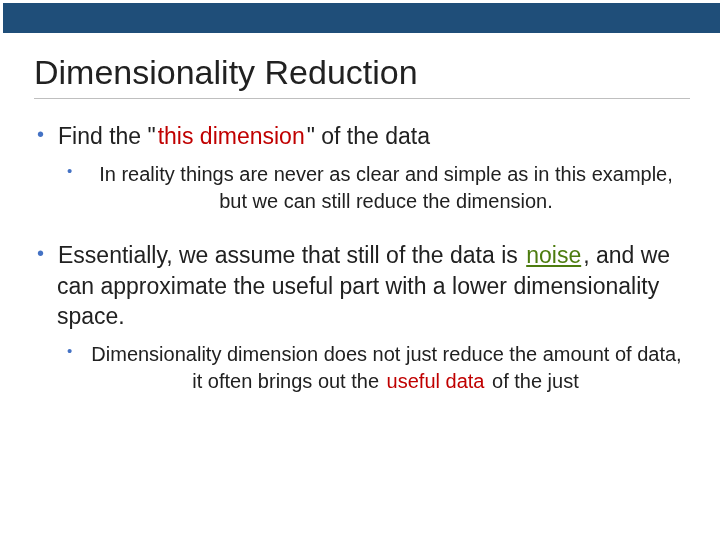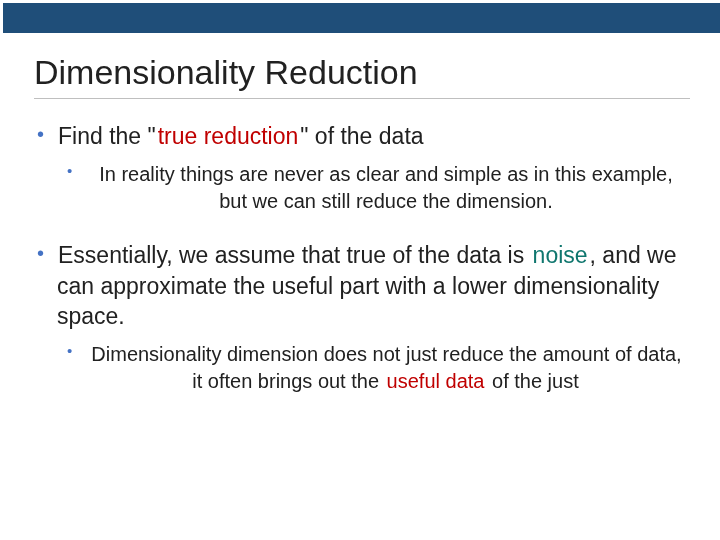--- a/index.html
+++ b/index.html
@@ -66,42 +66,43 @@
     color: #4472c4;
     font-size: 15px;
   }
   .hl {
     color: #c00000;
   }
   .hl2 {
     color: #c00000;
   }
   .under {
-    color: #0f766e;
+    color: #4d7c0f;
+    text-decoration: underline;
   }
 </style>
 </head>
 <body>
 
 <div class="top-bar"></div>
 
 <div class="content">
   <h1 class="title">Dimensionality Reduction</h1>
 
   <ul class="level1">
 
     <li>
-      <span>Find the "</span><span class="hl">true reduction</span><span>" of the data</span>
+      <span>Find the "</span><span class="hl">this dimension</span><span>" of the data</span>
       <ul class="level2">
         <li>In reality things are never as clear and simple as in this example, but we can still reduce the dimension.</li>
       </ul>
     </li>
 
     <li>
-      <span>Essentially, we assume that true of the data is </span><span class="under">noise</span><span>, and we can approximate the useful part with a lower dimensionality space.</span>
+      <span>Essentially, we assume that still of the data is </span><span class="under">noise</span><span>, and we can approximate the useful part with a lower dimensionality space.</span>
       <ul class="level2">
         <li>
           <span>Dimensionality dimension does not just reduce the amount of data, it often brings out the </span><span class="hl2">useful data</span><span> of the just</span>
         </li>
       </ul>
     </li>
 
   </ul>
 </div>
 

